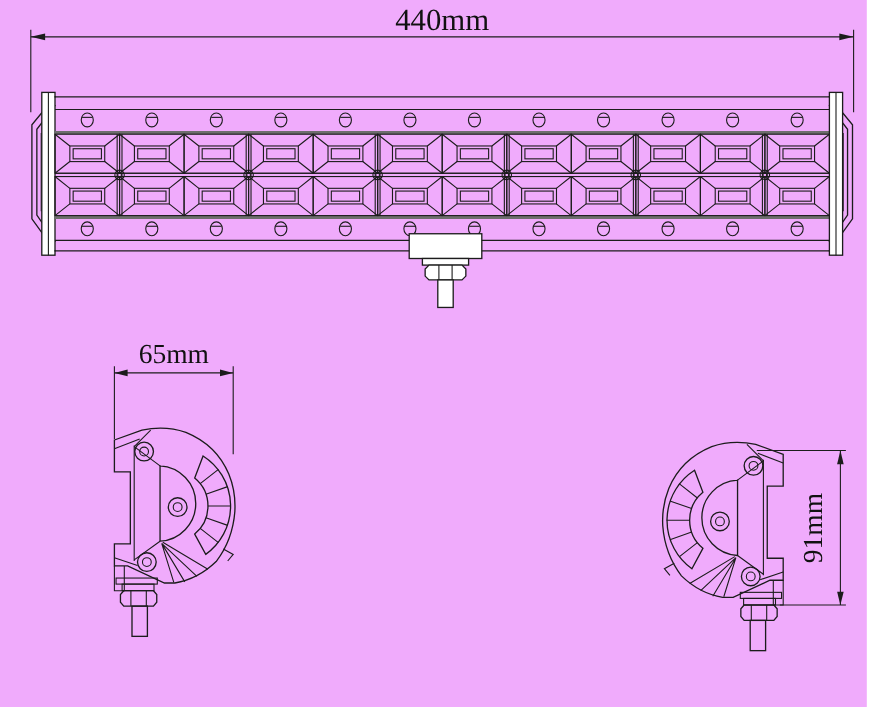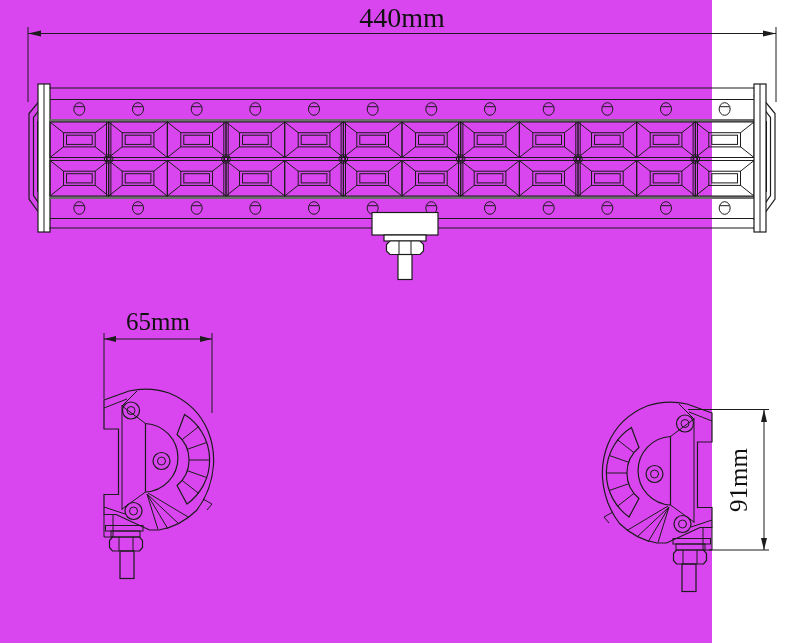--- a/index.html
+++ b/index.html
@@ -1,16 +1,16 @@
 <!DOCTYPE html>
 <html><head>
 <meta charset="utf-8">
 <style>
   html,body{margin:0;padding:0;background:#ffffff;}
-  #stage{width:712px;height:643px;background:#d946ef;position:relative;font-family:"Liberation Serif","DejaVu Serif",serif;}
+  #stage{width:788px;height:643px;background:#f0abfc;position:relative;font-family:"Liberation Serif","DejaVu Serif",serif;}
   svg{display:block;}
   .ln{stroke:#1c1c1c;stroke-width:1.2;fill:none;stroke-linecap:square;}
   .ln-thin{stroke:#1c1c1c;stroke-width:1;fill:none;}
   .thick{stroke:#6e6e6e;stroke-width:3;fill:none;}
   .fw{fill:#ffffff;stroke:#1c1c1c;stroke-width:1.2;}
   .arrow{fill:#1c1c1c;stroke:none;}
   .dimtxt{fill:#111111;font-size:28px;font-family:"Liberation Serif","DejaVu Serif",serif;}
   .dimtxt-s{fill:#111111;font-size:25px;font-family:"Liberation Serif","DejaVu Serif",serif;}
 </style>
 </head>

